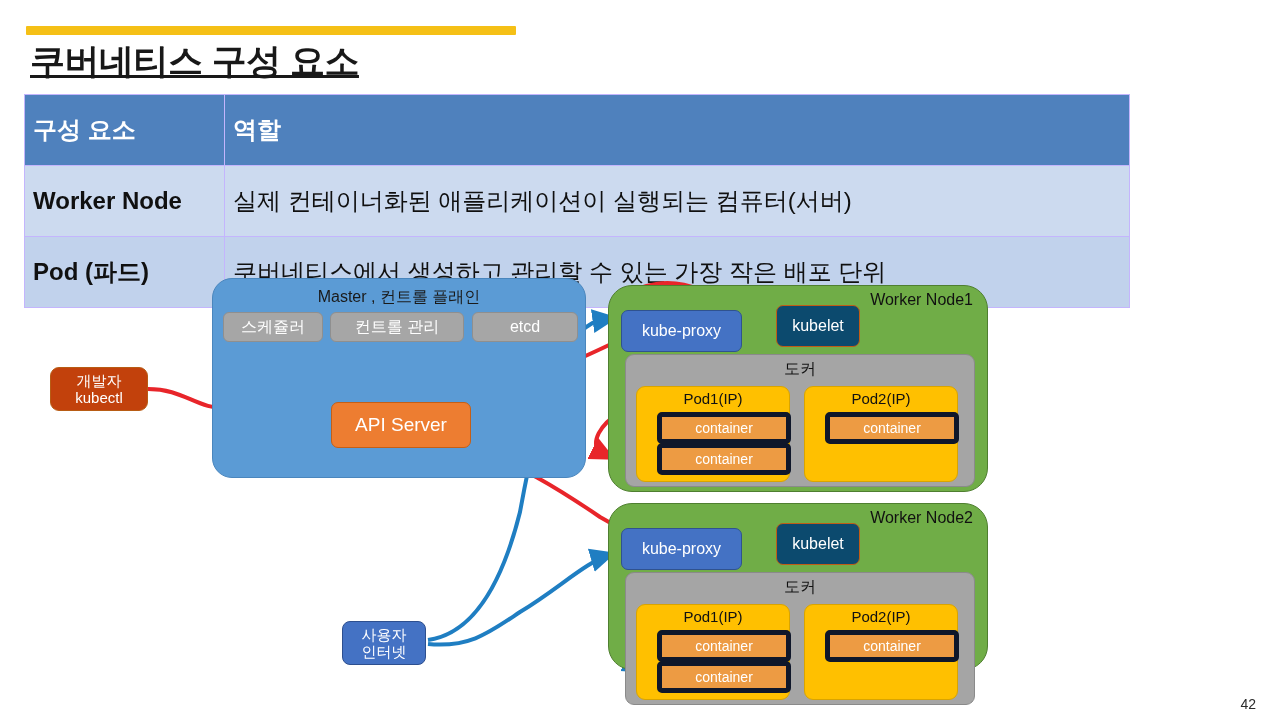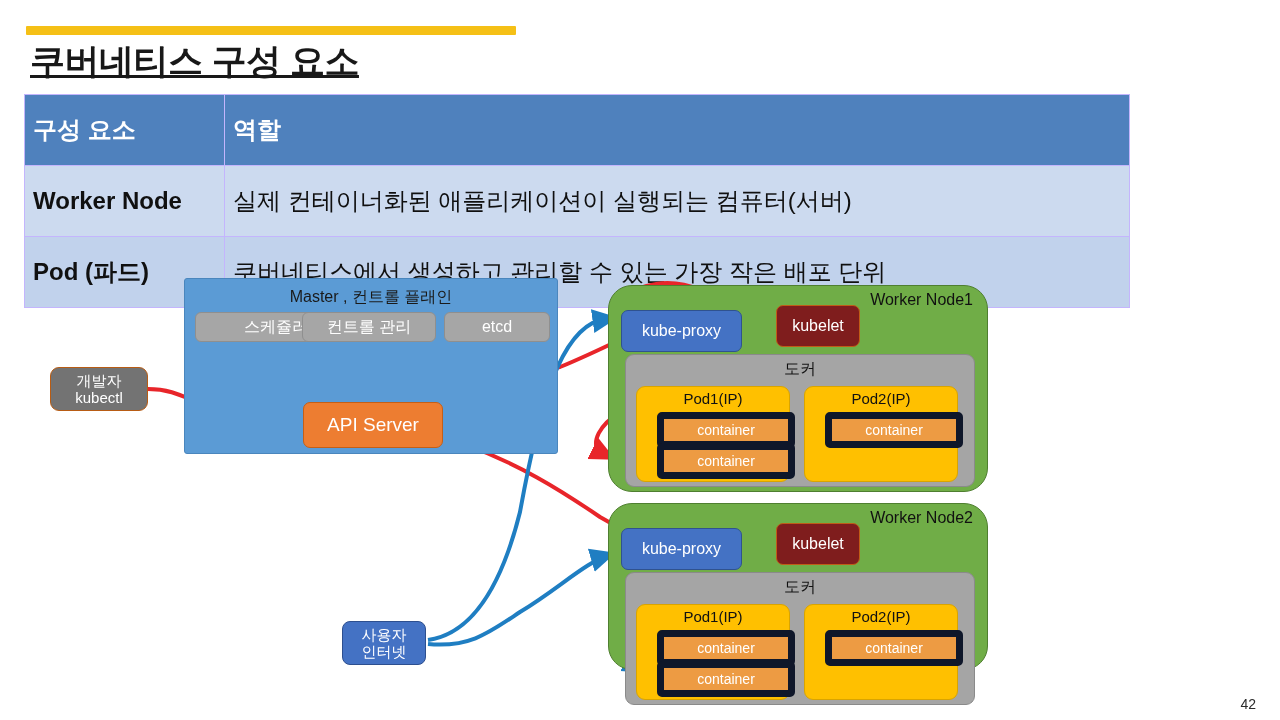--- a/index.html
+++ b/index.html
@@ -49,46 +49,46 @@
   .tbl tr.r3 td{background:#c1d2ec;}
   .col-a{width:200px;}
 
   
   #diagram{position:absolute;left:0;top:262px;width:1280px;height:458px;}
   #wires{position:absolute;left:0;top:0;width:1280px;height:458px;}
 
   .node{position:absolute;box-sizing:border-box;}
 
   .master{
-    left:184px;top:16px;width:374px;height:176px;
-    background:#5b9bd5;border:1px solid #4a86bd;border-radius:3px;
+    left:212px;top:16px;width:374px;height:200px;
+    background:#5b9bd5;border:1px solid #4a86bd;border-radius:20px;
   }
   .master-title{
     position:absolute;left:0;top:8px;width:100%;text-align:center;
     font-size:16px;color:#1a1a1a;
   }
   .gray-pill{
     position:absolute;height:28px;background:#a6a6a6;
     border:1px solid #8f8f8f;border-radius:6px;
     color:#ffffff;font-size:16px;
     display:flex;align-items:center;justify-content:center;
   }
-  .gp-1{left:10px;top:33px;width:98px;padding-left:31px;}
+  .gp-1{left:10px;top:33px;width:98px;}
   .gp-2{left:117px;top:33px;width:132px;}
   .gp-3{left:259px;top:33px;width:104px;}
   .api-server{
     position:absolute;left:118px;top:123px;width:138px;height:44px;
     background:#ed7d31;border:1px solid #c45f17;border-radius:7px;
     color:#ffffff;font-size:19px;
     display:flex;align-items:center;justify-content:center;
   }
 
   .dev-box{
     left:50px;top:105px;width:98px;height:44px;
-    background:#737373;border:1px solid #b85c14;border-radius:9px;
+    background:#c2410c;border:1px solid #b85c14;border-radius:9px;
     color:#ffffff;font-size:15px;line-height:17px;text-align:center;
     display:flex;flex-direction:column;align-items:center;justify-content:center;
   }
   .user-box{
     left:342px;top:359px;width:84px;height:44px;
     background:#4472c4;border:1px solid #2d4f8f;border-radius:8px;
     color:#ffffff;font-size:15px;line-height:17px;text-align:center;
     display:flex;flex-direction:column;align-items:center;justify-content:center;
   }
 
@@ -102,21 +102,21 @@
     font-size:16px;color:#111111;
   }
   .kube-proxy{
     position:absolute;left:12px;top:24px;width:119px;height:40px;
     background:#4472c4;border:1px solid #2f528f;border-radius:7px;
     color:#ffffff;font-size:16px;
     display:flex;align-items:center;justify-content:center;
   }
   .kubelet{
     position:absolute;left:167px;top:19px;width:82px;height:40px;
-    background:#7f1d1d;border:1px solid #c05c17;border-radius:7px;
+    background:#0c4a6e;border:1px solid #c05c17;border-radius:7px;
     color:#ffffff;font-size:16px;
     display:flex;align-items:center;justify-content:center;
   }
   .docker{
     position:absolute;left:16px;top:68px;width:348px;height:131px;
     background:#a5a5a5;border:1px solid #8a8a8a;border-radius:9px;
   }
   .docker-title{
     position:absolute;left:0;top:4px;width:100%;text-align:center;
     font-size:16px;color:#111111;
@@ -126,21 +126,21 @@
     background:#ffc000;border:1px solid #d9a400;border-radius:9px;
   }
   .pod-l{left:10px;}
   .pod-r{left:178px;}
   .pod-title{
     position:absolute;left:0;top:3px;width:100%;text-align:center;
     font-size:15px;color:#111111;
   }
   .container{
     position:absolute;left:20px;width:124px;height:22px;
-    background:#ed9b43;border:7px solid #0f172a;border-radius:5px;
+    background:#ed9b43;border:5px solid #0f172a;border-radius:5px;
     color:#ffffff;font-size:14px;
     display:flex;align-items:center;justify-content:center;
   }
   .c-top{top:25px;}
   .c-bot{top:56px;}
 
   .page-num{
     position:absolute;right:24px;bottom:8px;
     font-size:14px;color:#2b2b2b;
   }

